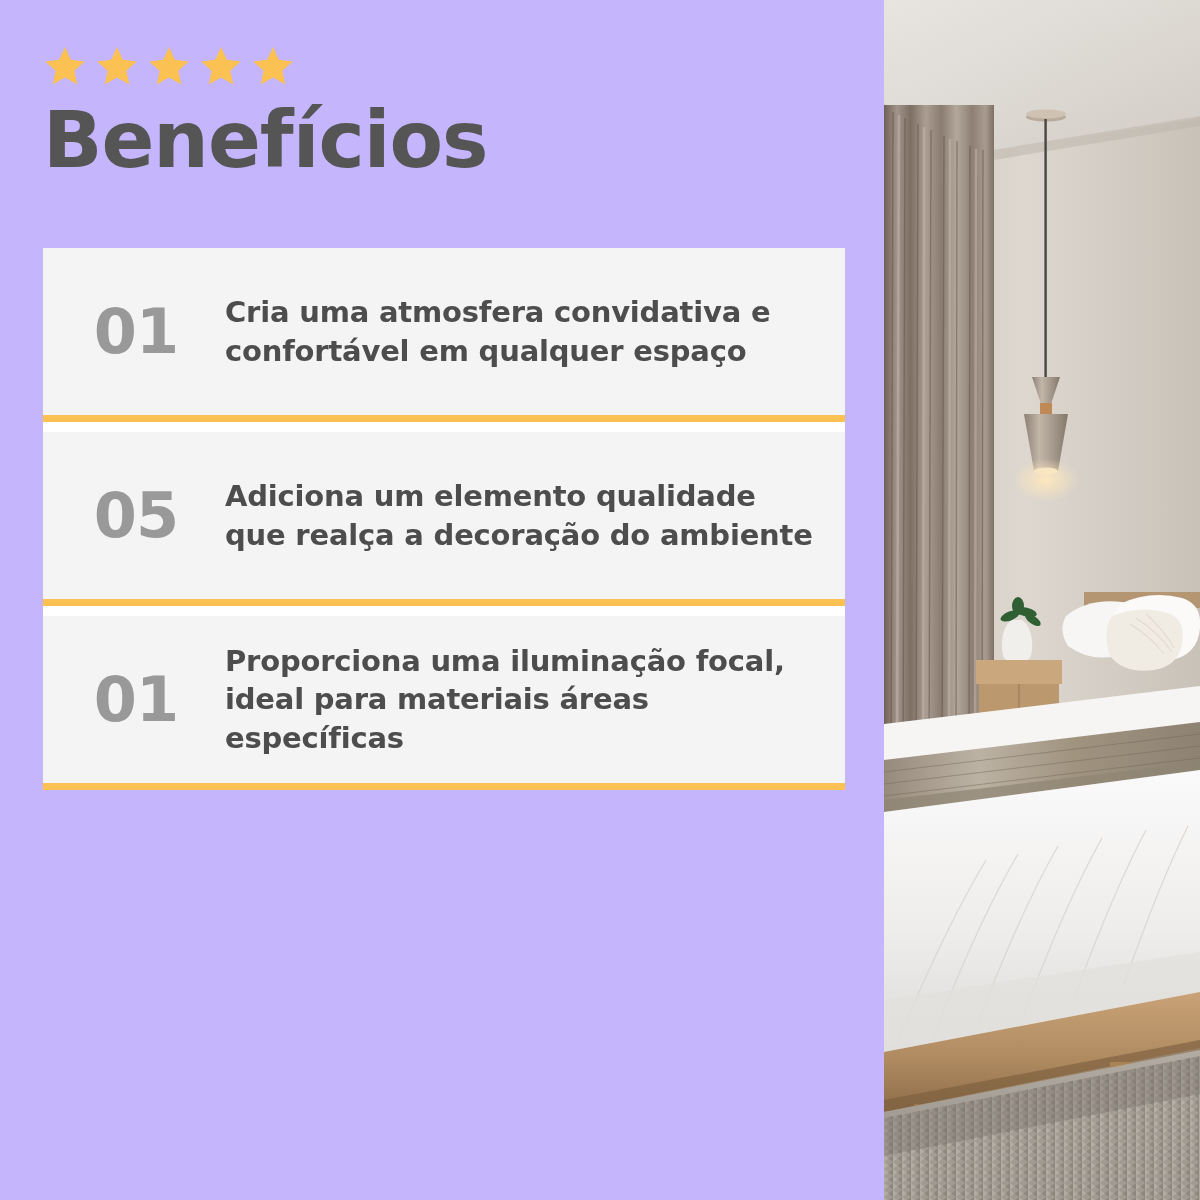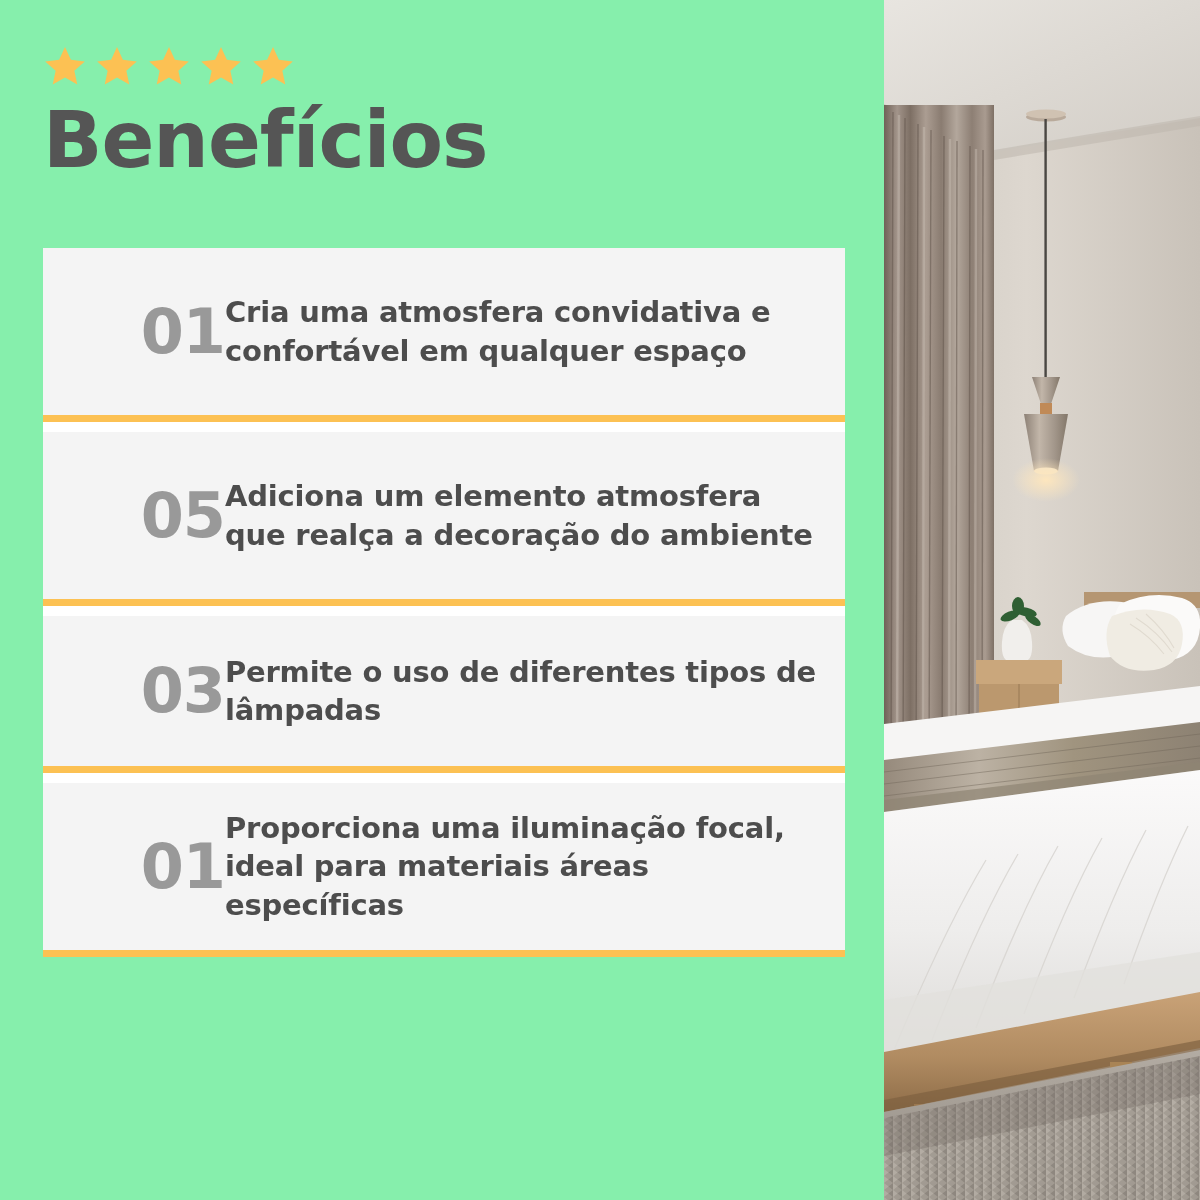--- a/index.html
+++ b/index.html
@@ -15,21 +15,21 @@
     position:relative;
     width:1200px; height:1200px;
     background:#ffffff;
     display:flex;
   }
 
   
   .left-pane {
     position:relative;
     width:884px; height:1200px;
-    background:#86efac;
+    background:#c4b5fd;
     flex:0 0 884px;
   }
 
   
   .stars {
     position:absolute;
     left:43px; top:44px;
     display:flex;
     gap:8px;
   }
@@ -59,21 +59,21 @@
 
   .benefit-card {
     background:#f4f4f4;
     display:flex;
     align-items:center;
     padding:0 18px 0 0;
   }
 
   .benefit-number {
     flex:0 0 182px;
-    text-align:right;
+    text-align:center;
     font-family:"DejaVu Sans", sans-serif;
     font-size:62px;
     font-weight:bold;
     color:#999999;
     line-height:1;
     letter-spacing:-1px;
     padding-left:4px;
   }
 
   .benefit-text {
@@ -143,34 +143,26 @@
           <div class="benefit-number">01</div>
           <div class="benefit-text">Cria uma atmosfera convidativa e confortável em qualquer espaço</div>
         </div>
         <div class="accent-bar"></div>
         <div class="card-gap"></div>
       </div>
 
       <div class="benefit-item">
         <div class="benefit-card h-3line">
           <div class="benefit-number">05</div>
-          <div class="benefit-text">Adiciona um elemento atmosfera que realça a decoração do ambiente</div>
+          <div class="benefit-text">Adiciona um elemento qualidade que realça a decoração do ambiente</div>
         </div>
         <div class="accent-bar"></div>
         <div class="card-gap"></div>
       </div>
 
-      <div class="benefit-item">
-        <div class="benefit-card h-2line">
-          <div class="benefit-number">03</div>
-          <div class="benefit-text">Permite o uso de diferentes tipos de lâmpadas</div>
-        </div>
-        <div class="accent-bar"></div>
-        <div class="card-gap"></div>
-      </div>
 
 
       <div class="benefit-item">
         <div class="benefit-card h-3line">
           <div class="benefit-number">01</div>
           <div class="benefit-text">Proporciona uma iluminação focal, ideal para materiais áreas específicas</div>
         </div>
         <div class="accent-bar"></div>
       </div>
 

